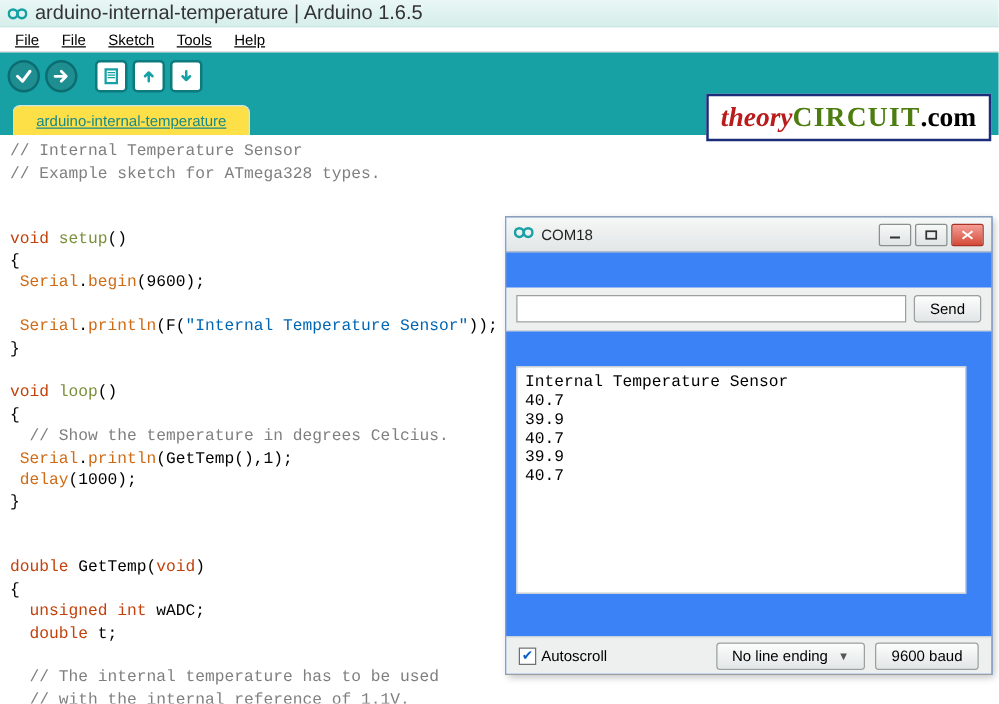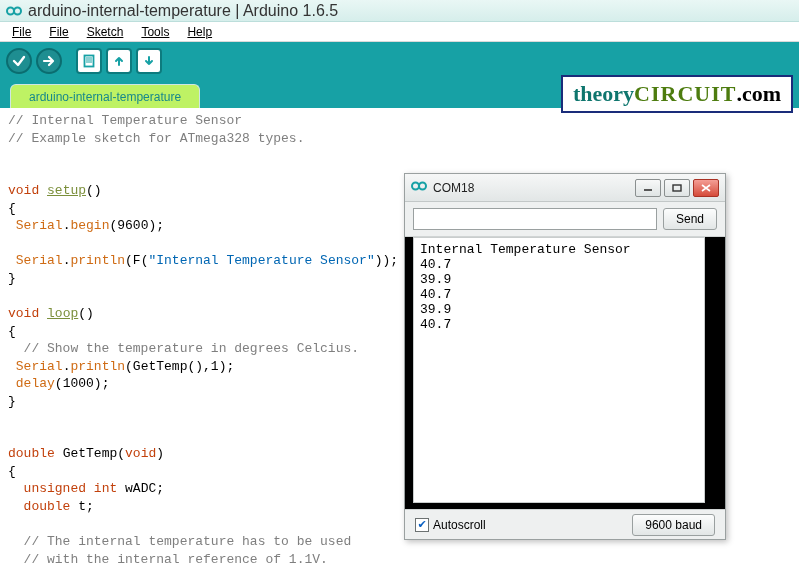--- a/index.html
+++ b/index.html
@@ -75,73 +75,75 @@
   
   .tabstrip {
     background: #17a1a5;
     height: 28px;
     display: flex;
     align-items: flex-end;
     padding-left: 10px;
     position:relative;
   }
   .tab {
-    background: #bef264;
+    background: #fde047;
     color: #17888b;
     padding: 5px 18px 4px 18px;
     border-top-left-radius: 6px;
     border-top-right-radius: 6px;
     font-size: 12px;
     border: 1px solid #cfe6e4;
     border-bottom: none;
+    text-decoration: underline;
   }
   
   .editor {
     background: #fff;
     padding: 4px 8px;
     font-family: "Courier New", monospace;
     font-size: 13px;
     line-height: 1.35;
     white-space: pre;
     height: calc(563px - 22px - 20px - 38px - 28px);
     overflow: hidden;
     color: #000;
   }
   .tok-comment { color: #7f7f7f; }
   .tok-type { color: #c2410c; }
-  .tok-keyword { color: #7b8f3b; text-decoration: underline; }
+  .tok-keyword { color: #7b8f3b; }
   .tok-func { color: #cf6b14; }
   .tok-string { color: #0066b3; }
   
   .logo-box {
     position: absolute;
     top: 75px;
     right: 6px;
     background: #fff;
     border: 2px solid #1a2c7a;
     padding: 4px 10px;
     font-family: Georgia, "Times New Roman", serif;
     font-size: 22px;
     font-weight: bold;
   }
-  .logo-theory { color: #0f766e; font-weight:bold;}
+  .logo-theory { color: #b91c1c; font-style: italic; font-weight:bold;}
   .logo-circuit { color: #4d7c0f; letter-spacing: 1px; }
   .logo-com { color: #000; }
   
   .serial-window {
     position: absolute;
     top: 173px;
     left: 404px;
-    width: 322px;
+    width: 390px;
     height: 367px;
-    background: #000000;
+    background: #3b82f6;
     border: 1px solid #9aa0a0;
     box-shadow: 2px 2px 6px rgba(0,0,0,0.25);
     display: flex;
     flex-direction: column;
+    gap: 28px;
   }
   .serial-titlebar {
     height: 28px;
     background: linear-gradient(#f6f7f7, #e2e6e6);
     display: flex;
     align-items: center;
     padding: 0 6px;
     border-bottom: 1px solid #c2c7c7;
   }
   .serial-title {
@@ -356,16 +358,20 @@
 39.9
 40.7
 39.9
 40.7</div>
   <div class="serial-bottom">
     <label class="autoscroll-label">
       <span class="checkbox">✔</span>
       <span>Autoscroll</span>
     </label>
     <button class="bottom-btn">
+      <span>No line ending</span>
+      <span class="caret-down">▼</span>
+    </button>
+    <button class="bottom-btn">
       <span>9600 baud</span>
     </button>
   </div>
 </div>
 
 </body></html>

